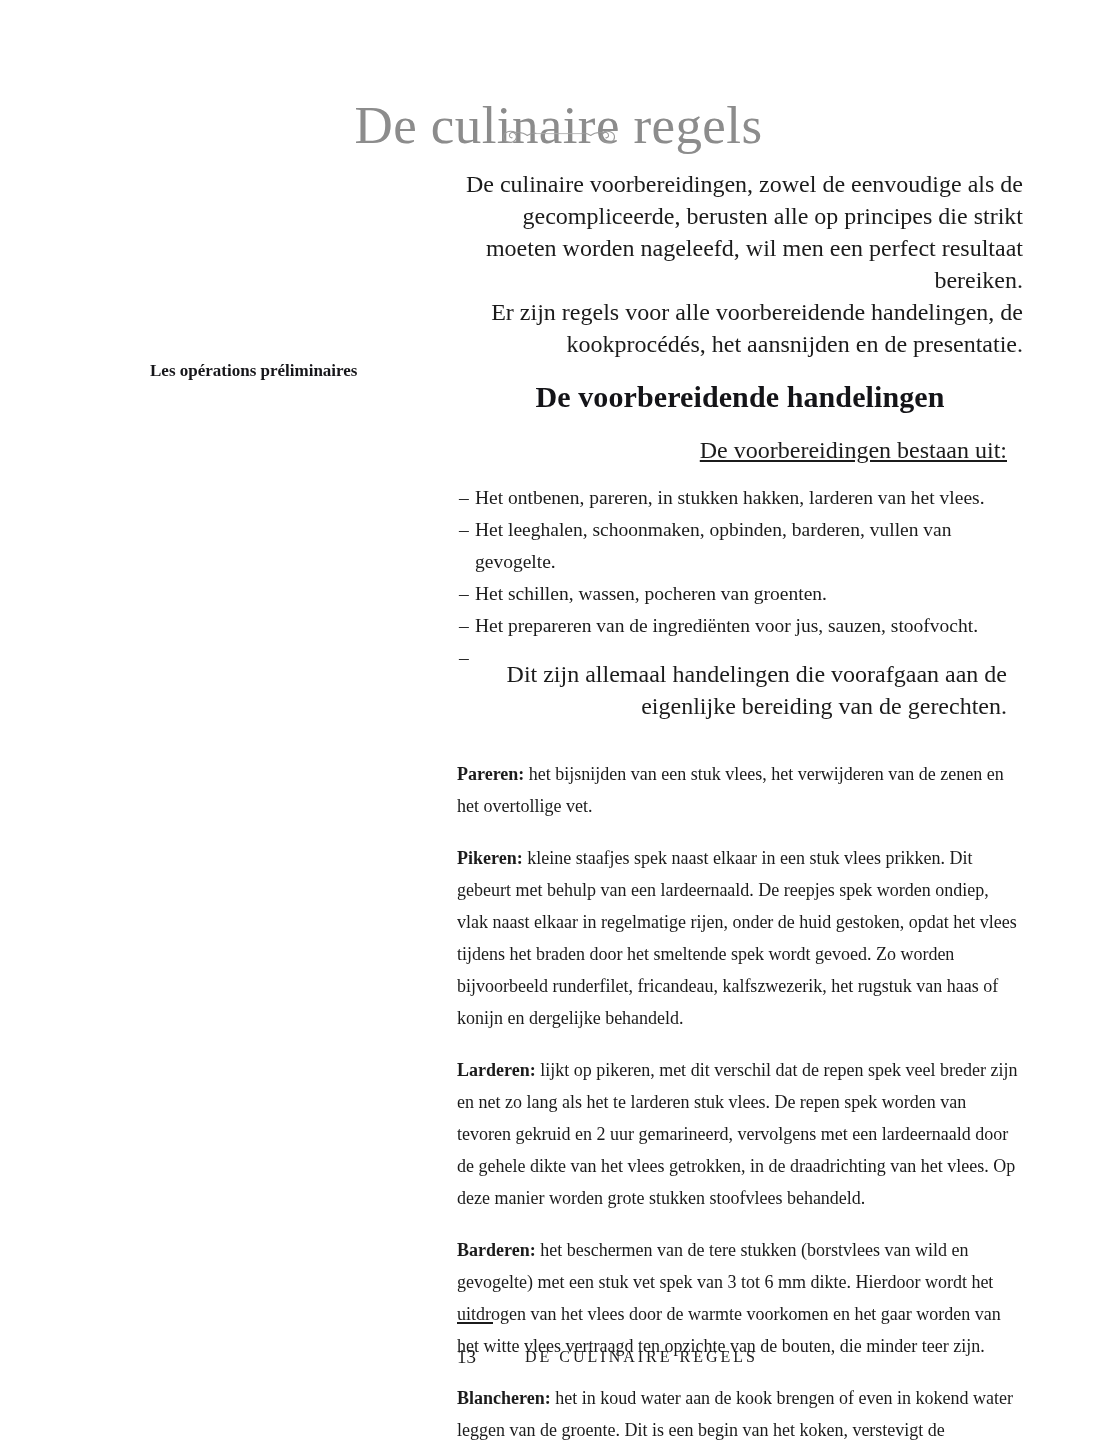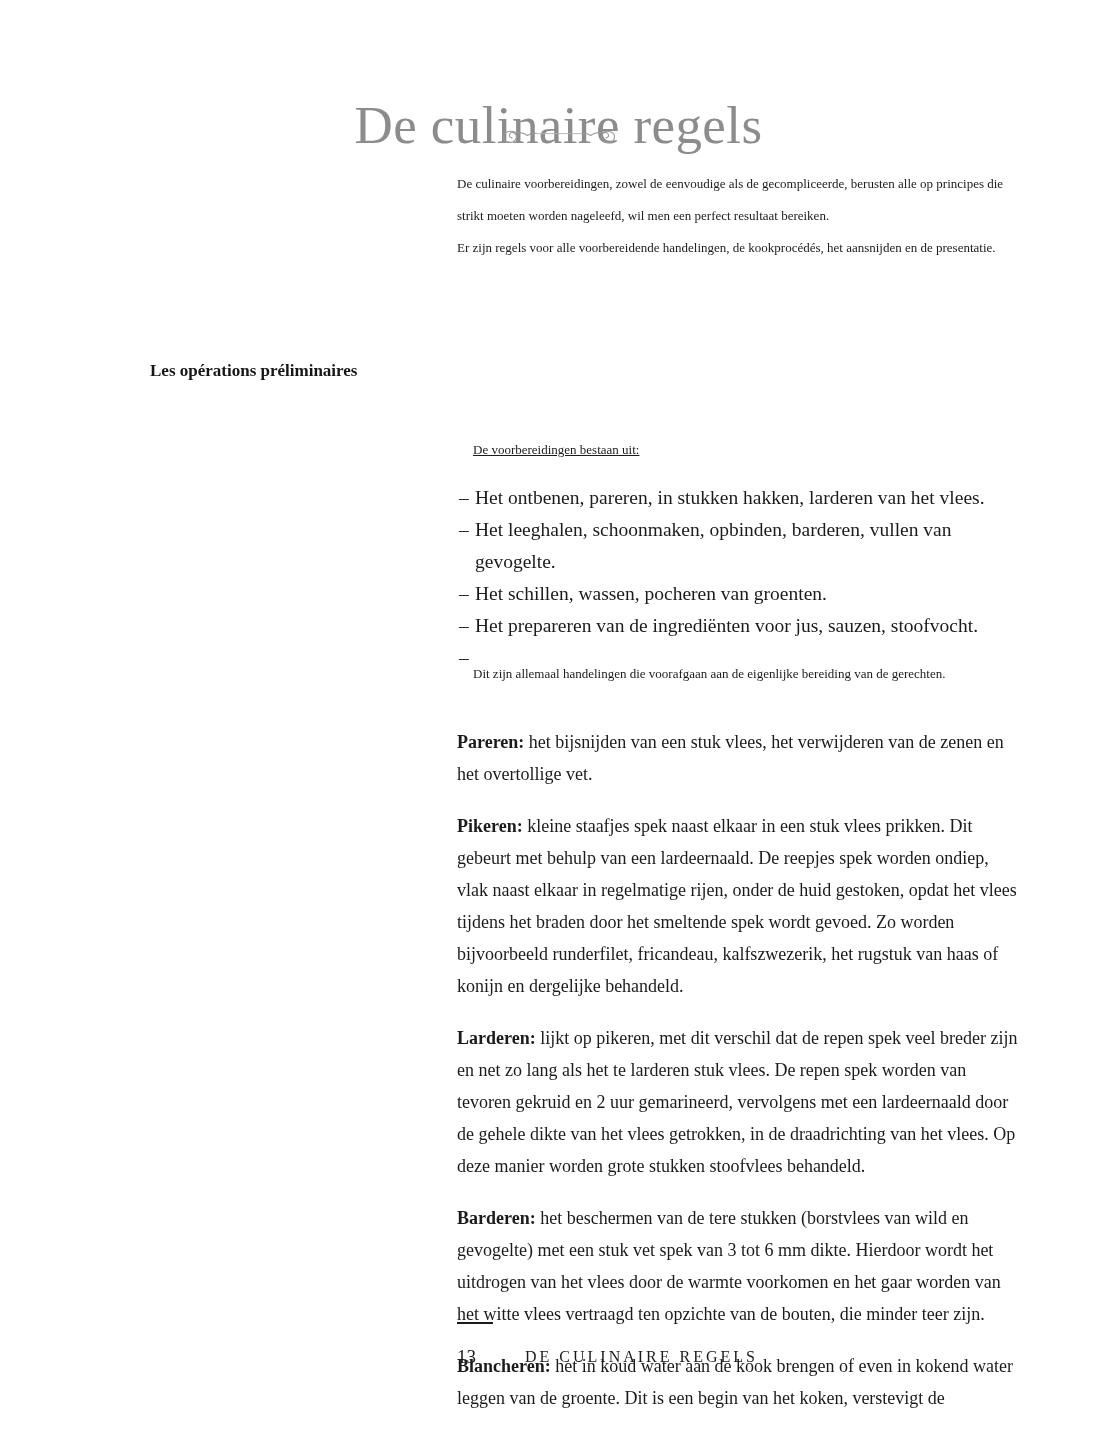--- a/index.html
+++ b/index.html
@@ -50,23 +50,23 @@
 
   
   .column {
     position: absolute;
     left: 457px;
     top: 168px;
     width: 566px;
   }
 
   .body-text {
-    font-size: 13px;
+    font-size: 24px;
     line-height: 32px;
-    text-align: left;
+    text-align: right;
     margin: 0;
   }
 
   .intro p { margin: 0; }
 
   
   .section-block {
     position: absolute;
     left: 0;
     top: 352px;
@@ -188,20 +188,21 @@
     </svg>
   </div>
 
   <div class="column intro">
     <p class="body-text">De culinaire voorbereidingen, zowel de eenvoudige als de gecompliceerde, berusten alle op principes die strikt moeten worden nageleefd, wil men een perfect resultaat bereiken.</p>
     <p class="body-text">Er zijn regels voor alle voorbereidende handelingen, de kookprocédés, het aansnijden en de presentatie.</p>
   </div>
 
   <div class="section-block">
     <div class="margin-note">Les opérations préliminaires</div>
+    <h2 class="section-heading">De voorbereidende handelingen</h2>
   </div>
 
   <div class="column-2">
 
     <p class="body-text lead-in">De voorbereidingen bestaan uit:</p>
 
     <ul class="prep-list">
       <li>
         <span class="dash">–</span>
         <span>Het ontbenen, pareren, in stukken hakken, larderen van het vlees.</span>

